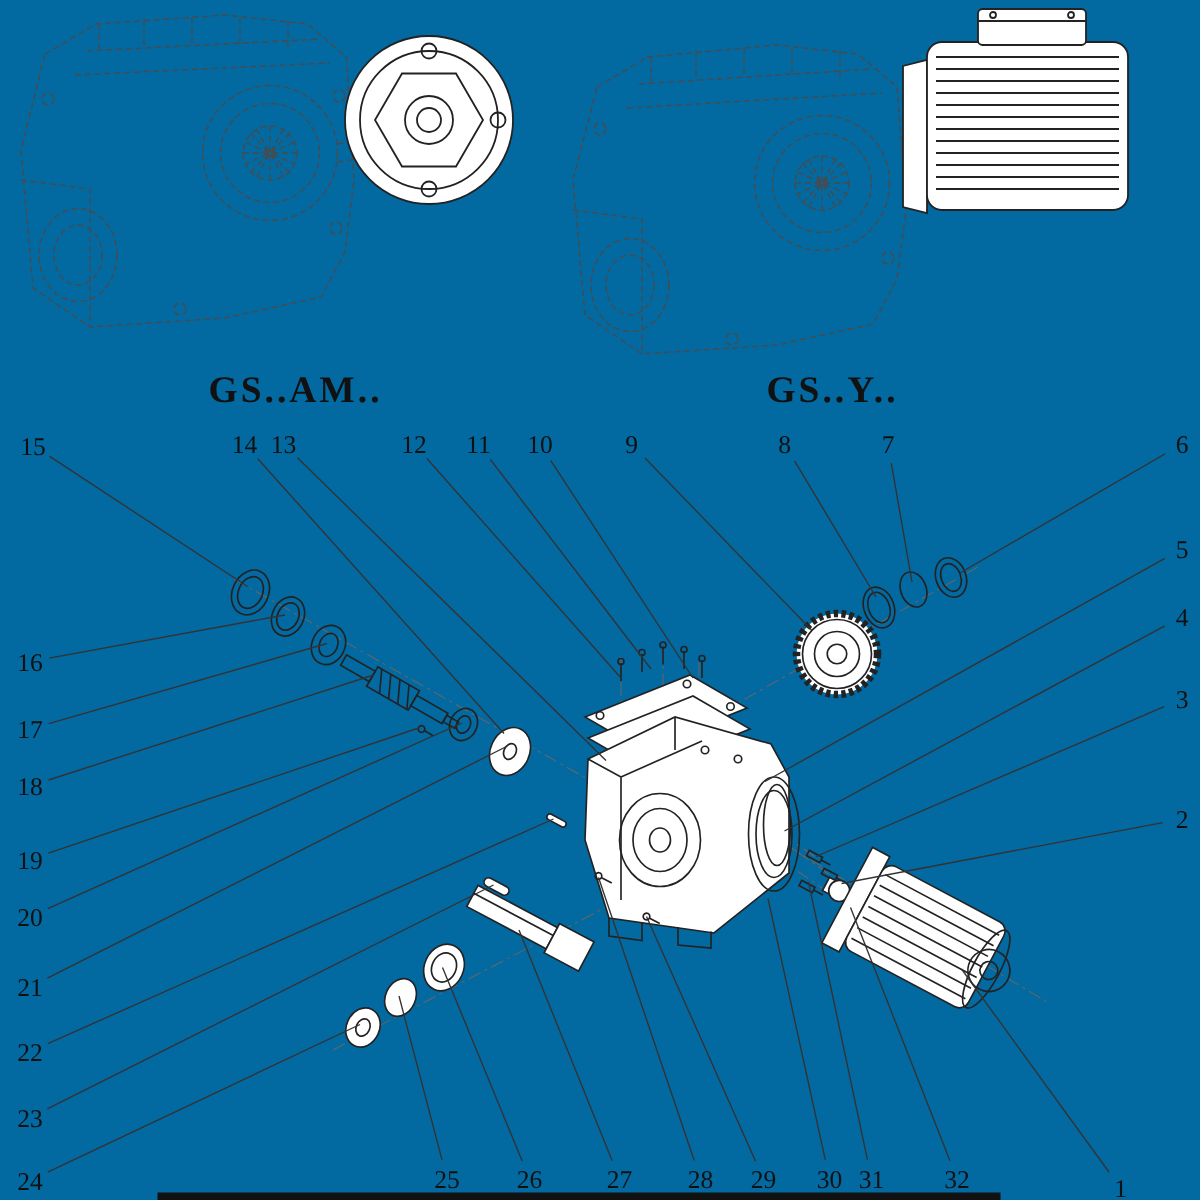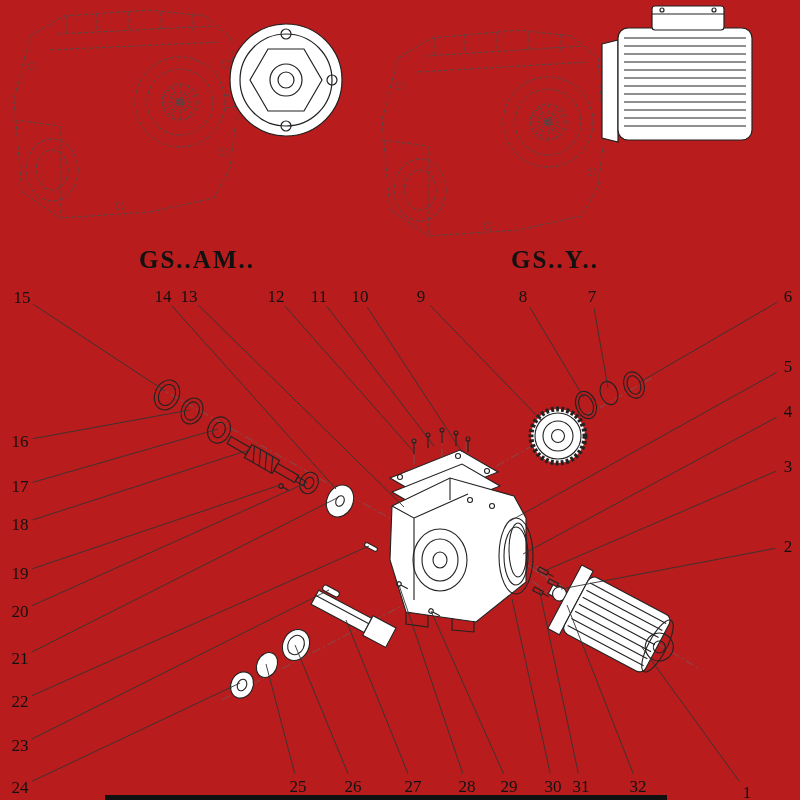--- a/index.html
+++ b/index.html
@@ -1,20 +1,20 @@
 <!DOCTYPE html>
 <html><head>
 <meta charset="utf-8">
 <style>
   html, body { margin: 0; padding: 0; background: #ffffff; }
   .page {
     position: relative;
     width: 800px;
     height: 800px;
-    background: #b91c1c;
+    background: #0369a1;
     overflow: hidden;
     font-family: "Liberation Serif", serif;
   }
   svg { display: block; }
   .dashed { fill: none; stroke: #4a4a4a; stroke-width: 0.9; stroke-dasharray: 4 2.5; }
   .solid  { fill: none; stroke: #222222; stroke-width: 1.2; }
   .part   { fill: none; stroke: #222222; stroke-width: 1.1; }
   .axis line { stroke: #666666; stroke-width: 0.7; stroke-dasharray: 9 3 2 3; }
   .variant-label {
     font-family: "Liberation Serif", serif;

